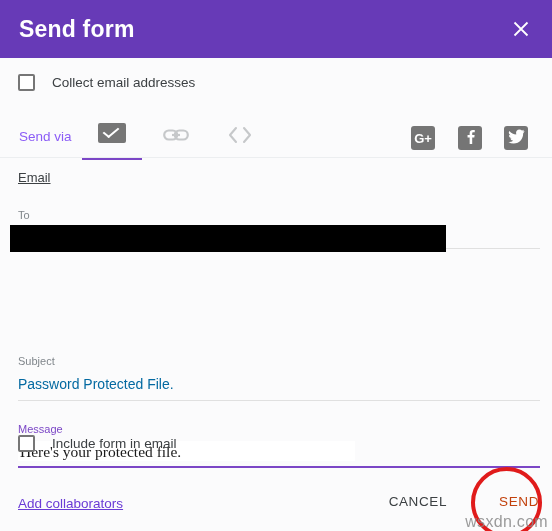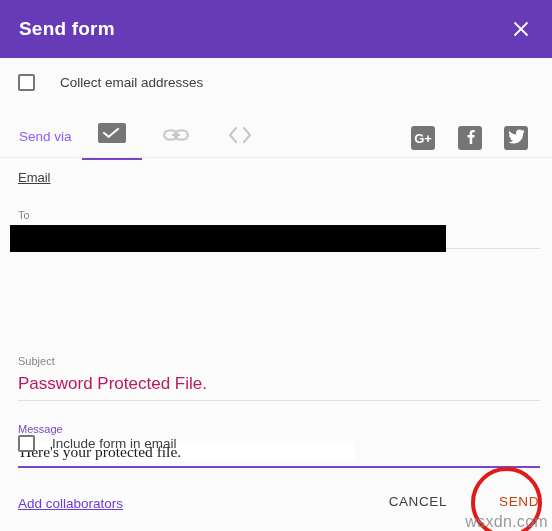--- a/index.html
+++ b/index.html
@@ -29,21 +29,21 @@
     height: 58px;
     background: #673ab7;
     display: flex;
     align-items: center;
     justify-content: space-between;
     box-sizing: border-box;
     padding: 0 18px 0 19px;
   }
   .header-title {
     color: #ffffff;
-    font-size: 19px;
+    font-size: 23px;
     font-weight: bold;
     letter-spacing: .2px;
   }
   .close-btn {
     width: 26px; height: 26px;
     display: flex; align-items: center; justify-content: center;
     cursor: pointer;
   }
   .close-btn svg { display: block; }
 
@@ -55,21 +55,20 @@
     height: 473px;
     background: #fbfbfc;
   }
 
   
   .collect-row {
     position: absolute;
     left: 18px; top: 16px;
     display: flex;
     align-items: center;
-    gap: 8px;
   }
   .cbox {
     width: 17px; height: 17px;
     border: 2px solid #767676;
     border-radius: 2px;
     box-sizing: border-box;
     background: #ffffff;
     cursor: pointer;
     flex: none;
   }
@@ -172,22 +171,22 @@
     position: absolute;
     left: 18px;
     width: 522px;
   }
   .field-label {
     font-size: 11px;
     color: #80868b;
     display: block;
   }
   .field-value {
-    font-size: 17px;
-    color: #be185d;
+    font-size: 14px;
+    color: #0369a1;
     height: 22px;
     line-height: 22px;
     display: block;
   }
   .field-underline {
     width: 522px;
     height: 1px;
     background: #e0e0e0;
     display: block;
   }

